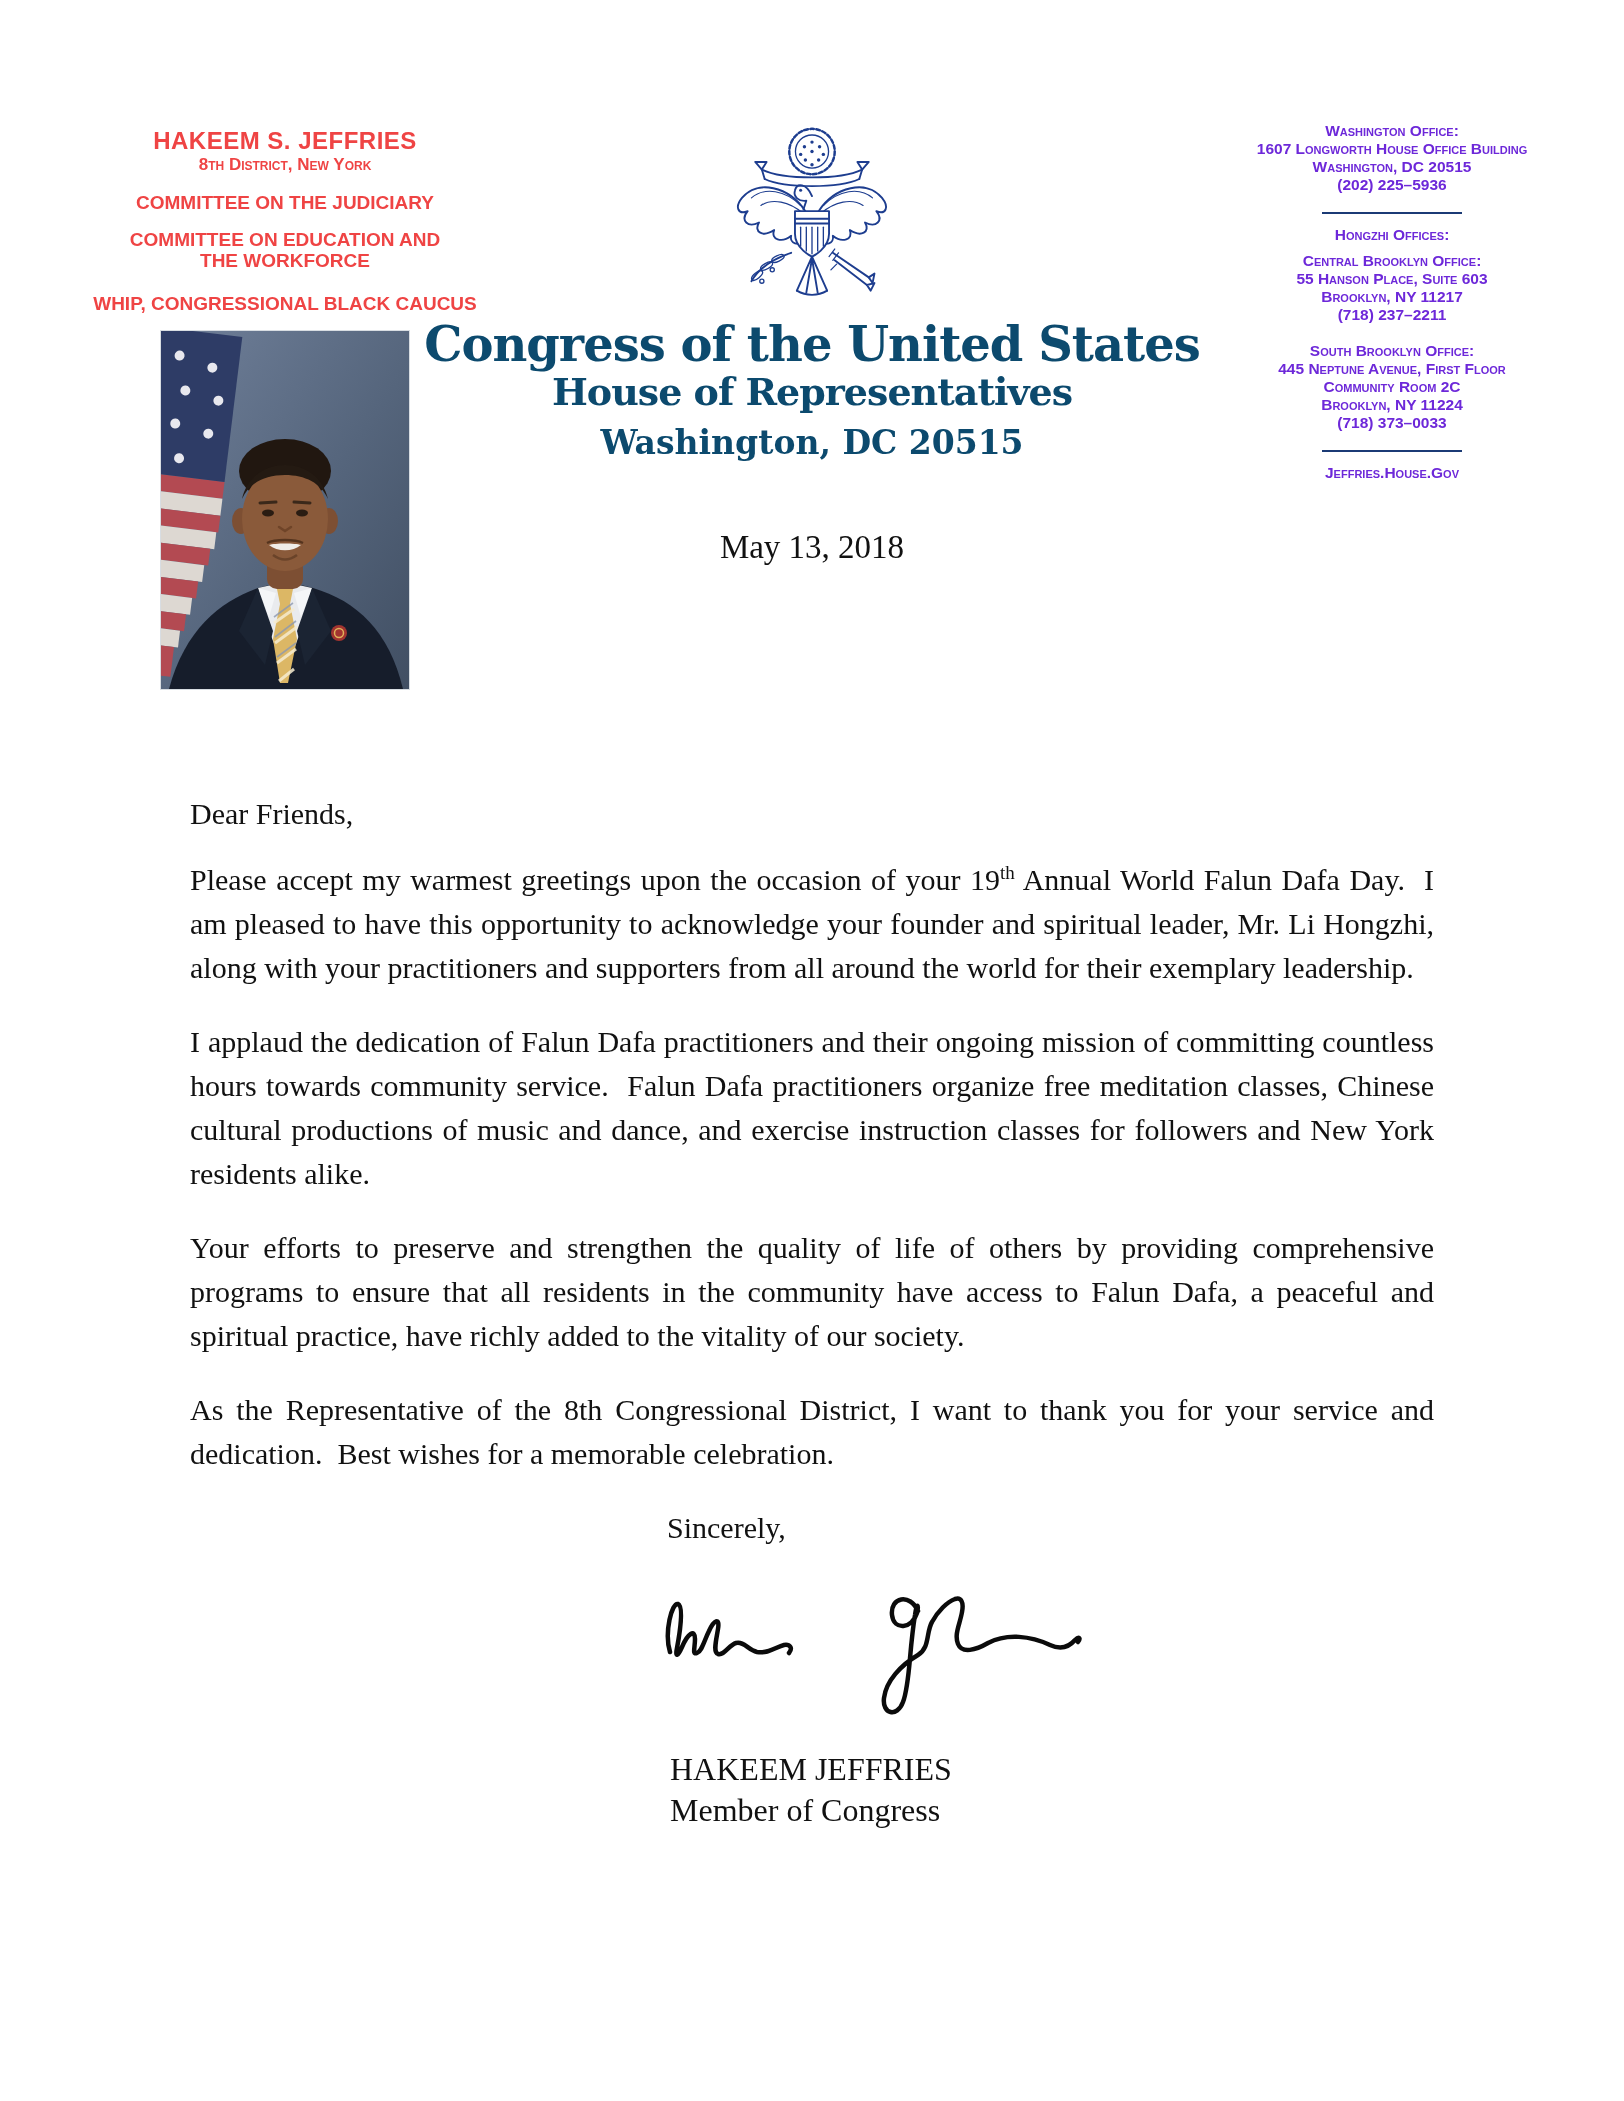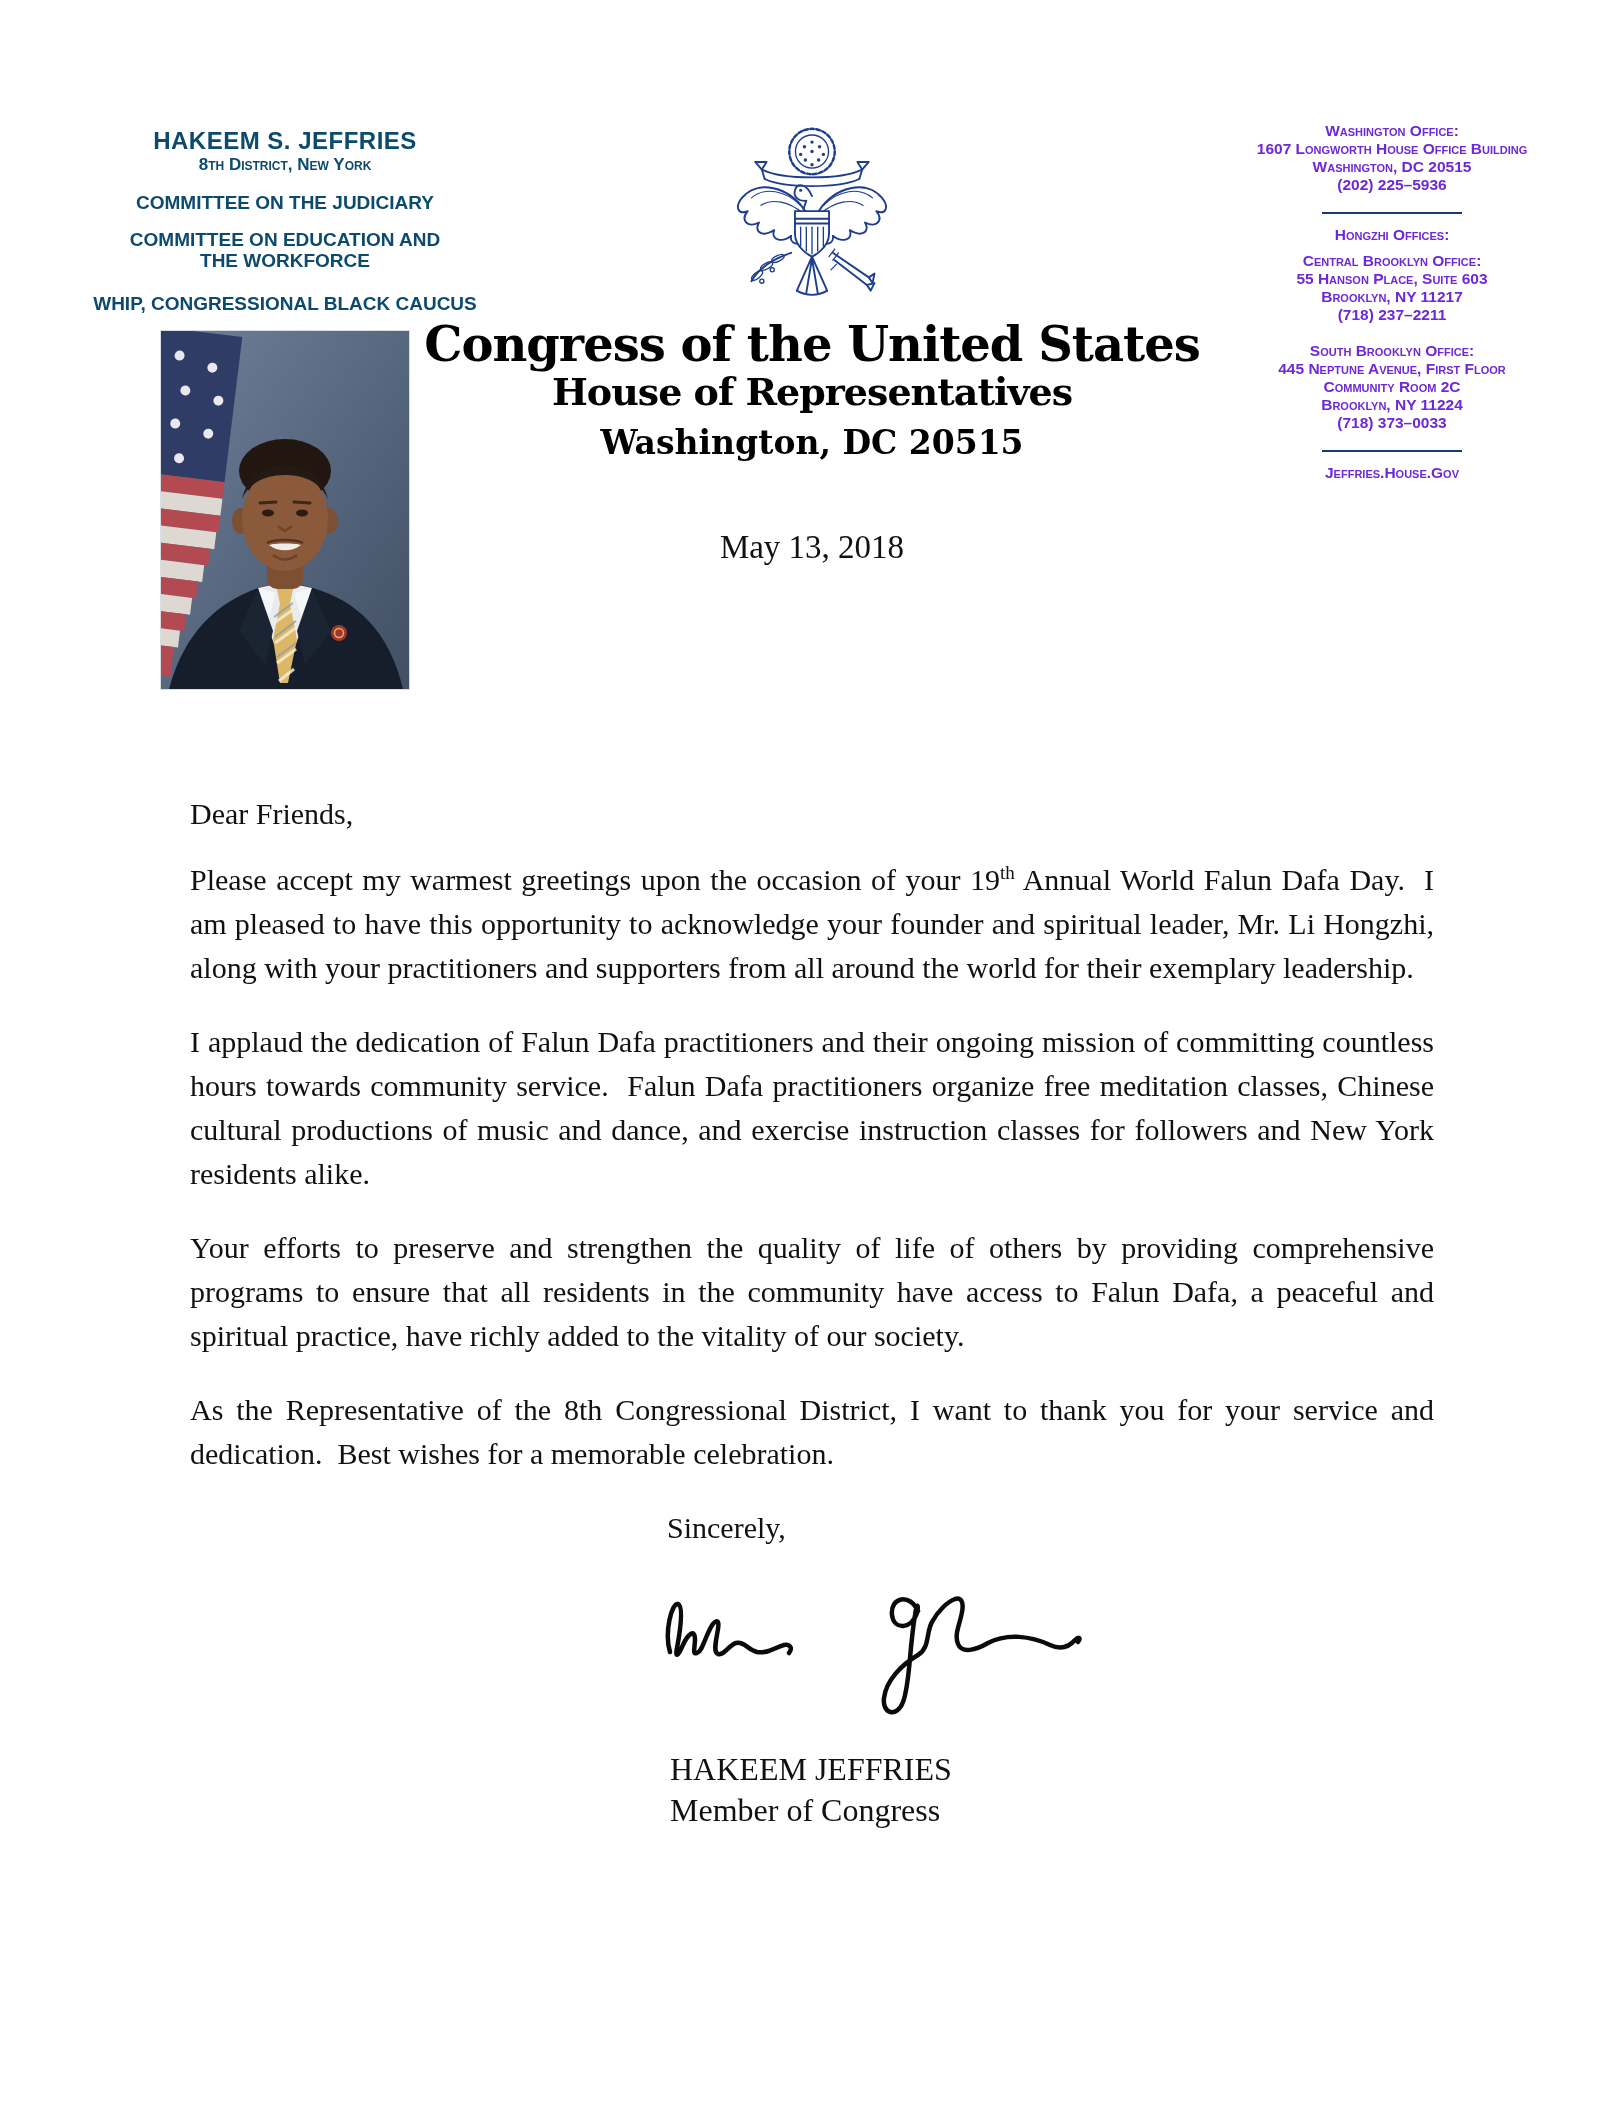--- a/index.html
+++ b/index.html
@@ -1,28 +1,28 @@
 <!DOCTYPE html>
 <html><head>
 <meta charset="utf-8">
 <style>
   html,body{margin:0;padding:0;background:#888;}
   .page{position:relative;width:1624px;height:2101px;background:#ffffff;margin:0 auto;overflow:hidden;
         font-family:"Liberation Serif", serif;color:#111;}
   
   .col-left{position:absolute;left:90px;top:128px;width:390px;text-align:center;
-            font-family:"Liberation Sans", sans-serif;color:#0c4a6e;}
+            font-family:"Liberation Sans", sans-serif;color:#ef4444;}
   .member-name{font-size:24px;line-height:26px;font-weight:bold;letter-spacing:.5px;}
   .member-district{font-size:17px;line-height:18px;font-weight:bold;font-variant:small-caps;margin-top:2px;}
   .committee{font-size:19px;line-height:21px;font-weight:bold;}
   .committee.m1{margin-top:18px;}
   .committee.m2{margin-top:16px;}
   .committee.m3{margin-top:22px;}
   .portrait-wrap{width:248px;height:358px;margin:16px auto 0;border:1px solid #d8dde2;}
-  .col-center{position:absolute;left:412px;top:126px;width:800px;text-align:center;color:#000000;}
+  .col-center{position:absolute;left:412px;top:126px;width:800px;text-align:center;color:#0c4a6e;}
   .seal-wrap{width:190px;margin:0 auto;}
   .congress-l1{font-family:"DejaVu Serif", serif;font-weight:bold;font-size:48px;line-height:52px;letter-spacing:-1px;margin-top:12px;}
   .congress-l2{font-family:"DejaVu Serif", serif;font-weight:bold;font-size:38px;line-height:44px;letter-spacing:-1px;}
   .congress-l3{font-family:"DejaVu Serif", serif;font-weight:bold;font-size:33px;line-height:40px;margin-top:9px;}
   .col-right{position:absolute;left:1230px;top:122px;width:324px;text-align:center;
              font-family:"Liberation Sans", sans-serif;color:#6d28d9;
              font-size:15.5px;line-height:18px;font-weight:bold;font-variant:small-caps;}
   .office-line{white-space:nowrap;}
   .hr-rule{width:140px;border:0;border-top:2px solid #1b3a75;margin:14px auto 12px;}
   .district-label{margin-bottom:8px;}

